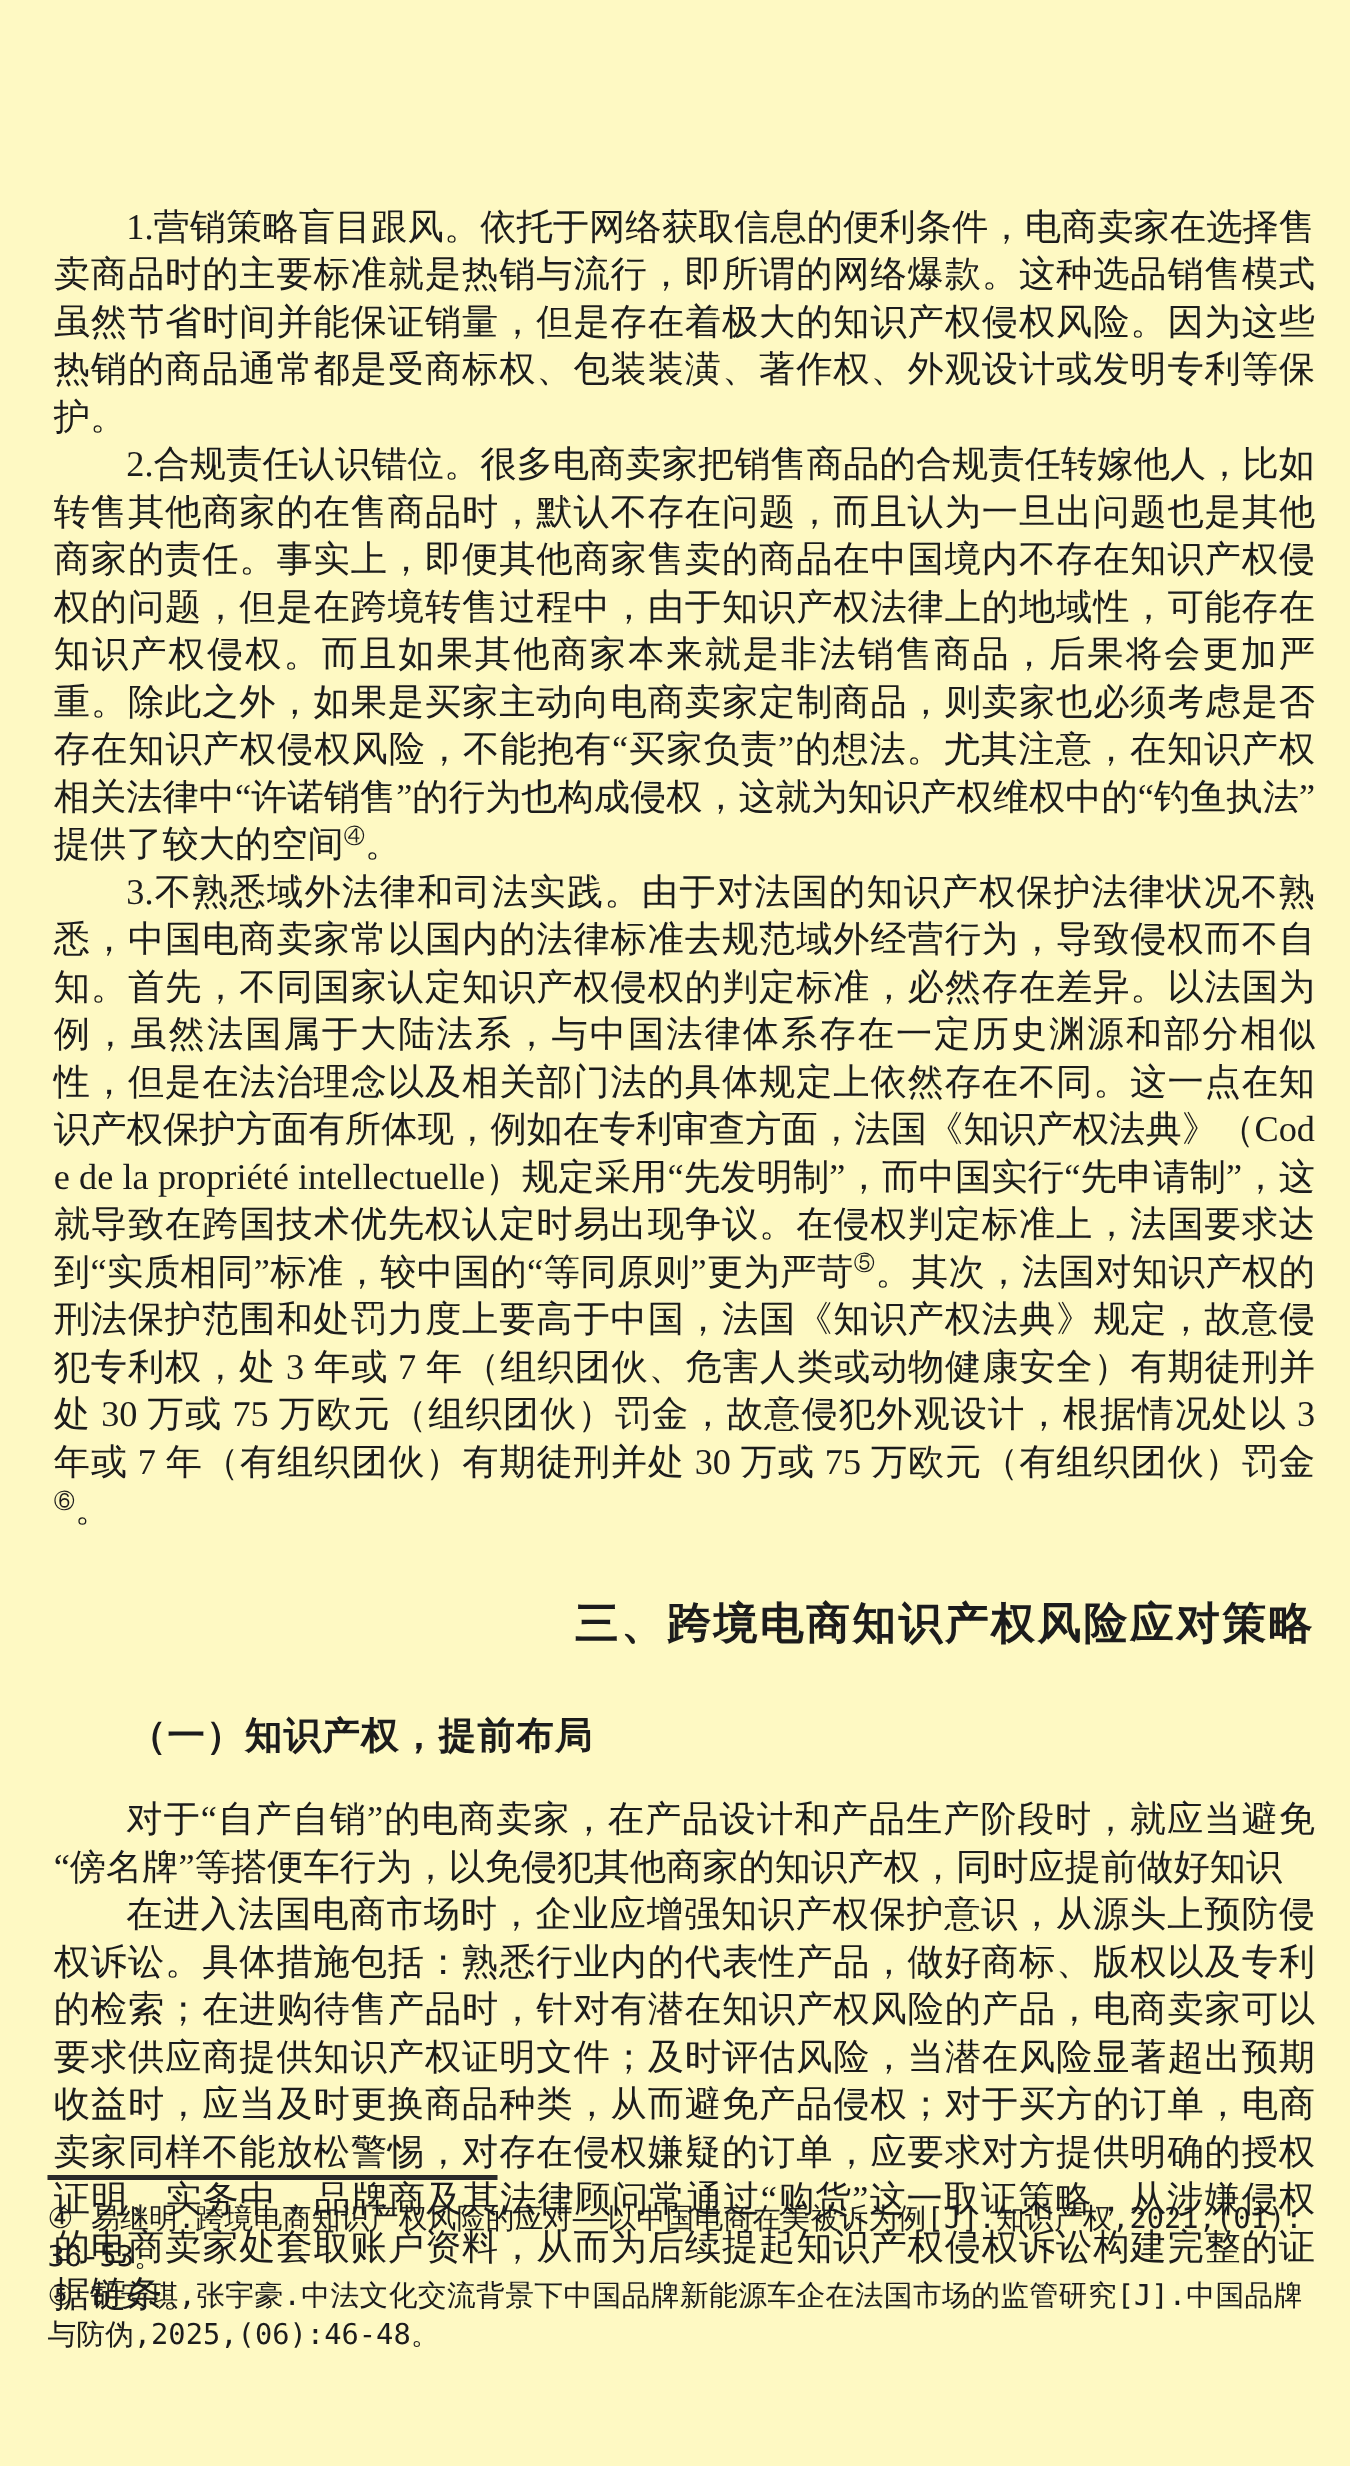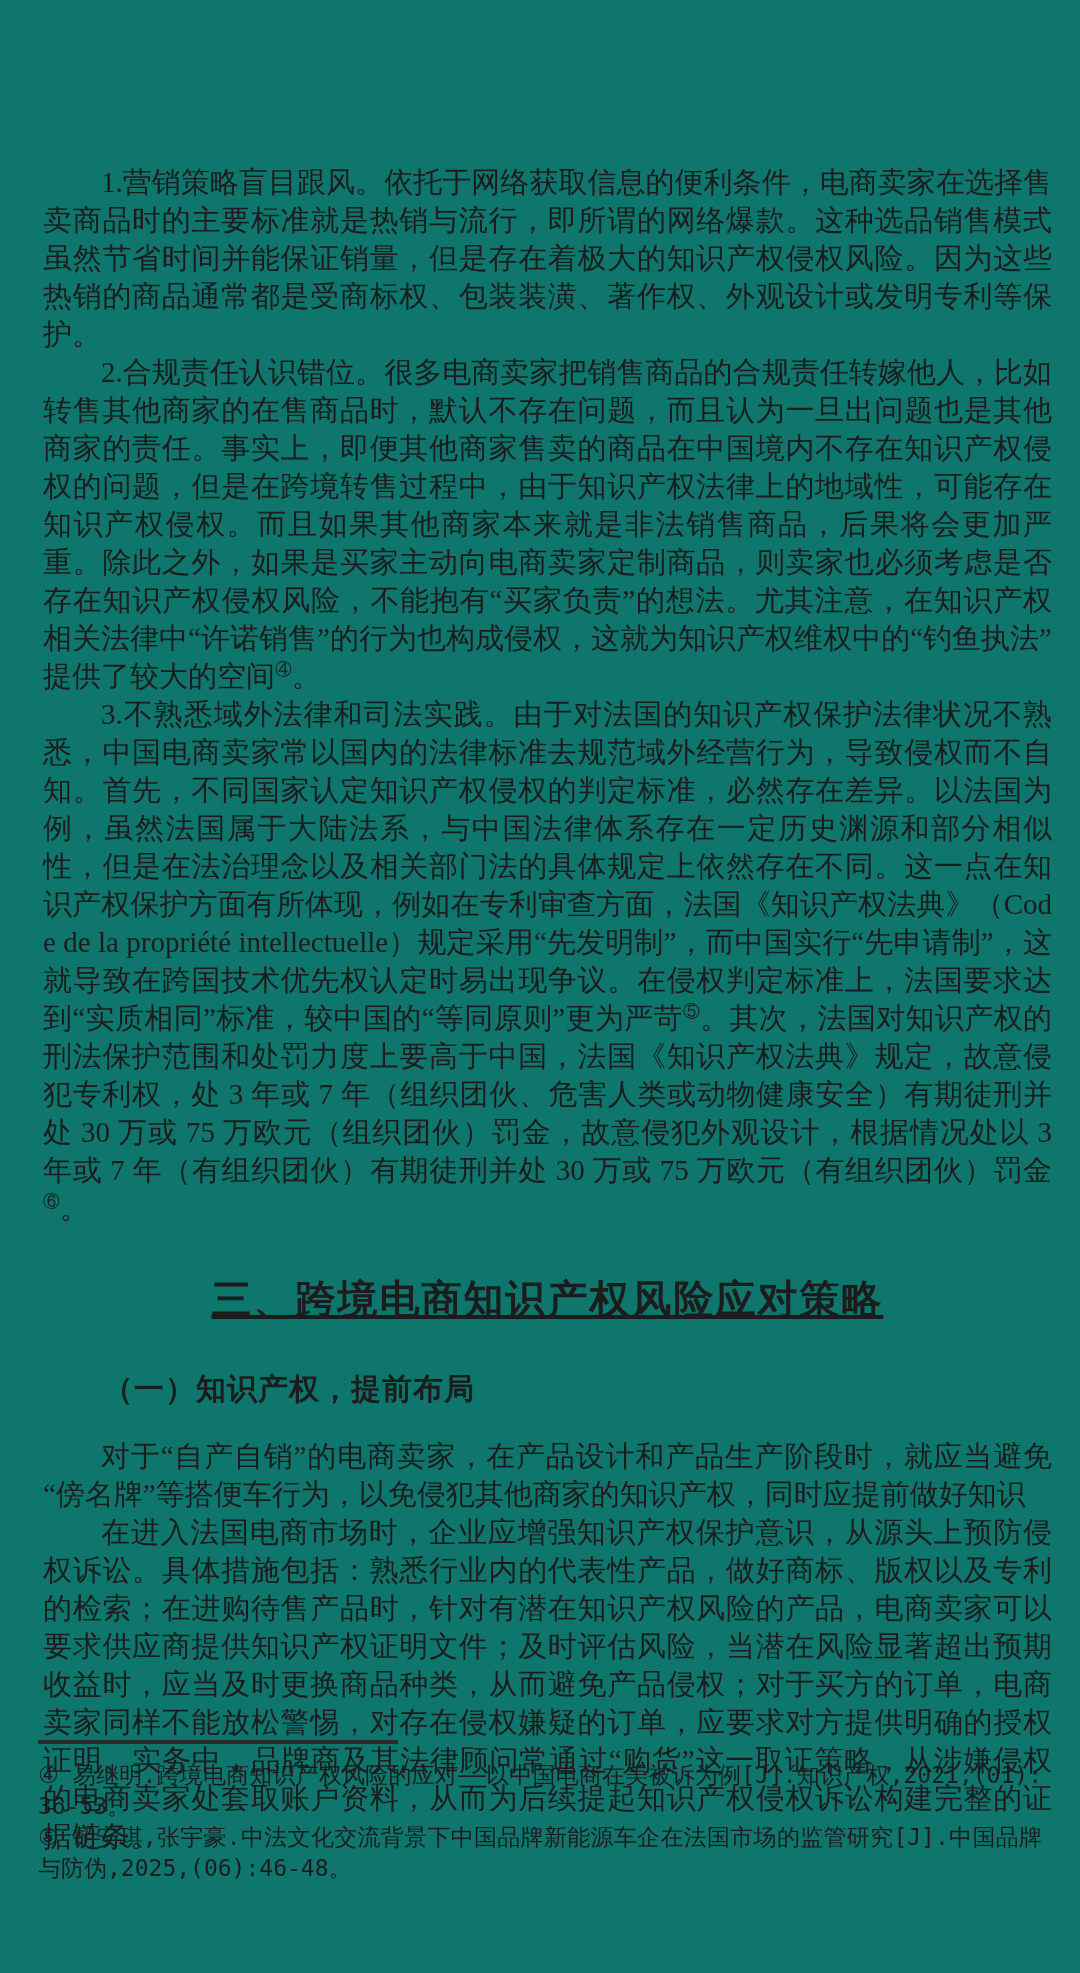--- a/index.html
+++ b/index.html
@@ -1,21 +1,21 @@
 <!DOCTYPE html>
 <html lang="zh"><head>
 <meta charset="utf-8">
 <style>
   html, body { margin: 0; padding: 0; background: #e8e8e8; }
   .page {
     position: relative;
     width: 1080px;
     height: 1973px;
     margin: 0 auto;
-    background: #0f766e;
+    background: #fef9c3;
     color: #1c1c1c;
     font-family: "Liberation Serif", "DejaVu Serif", serif;
     overflow: hidden;
   }
   .content {
     position: absolute;
     top: 0; left: 0; right: 0;
     padding: 163px 28px 0 43px;
   }
   .para {
@@ -27,26 +27,25 @@
     word-break: break-all;
   }
   .para sup {
     font-size: 0.58em;
     vertical-align: super;
     line-height: 0;
   }
   .section-heading {
     margin: 48px 0 0 0;
     font-family: "Liberation Sans", "DejaVu Sans", sans-serif;
-    font-size: 40px;
+    font-size: 35px;
     line-height: 48px;
     font-weight: 700;
-    text-align: center;
+    text-align: right;
     letter-spacing: 2px;
-    text-decoration: underline;
   }
   .subsection-heading {
     margin: 46px 0 28px 0;
     font-family: "Liberation Sans", "DejaVu Sans", sans-serif;
     font-size: 30px;
     line-height: 40px;
     font-weight: 700;
     text-indent: 2em;
     letter-spacing: 1px;
   }

